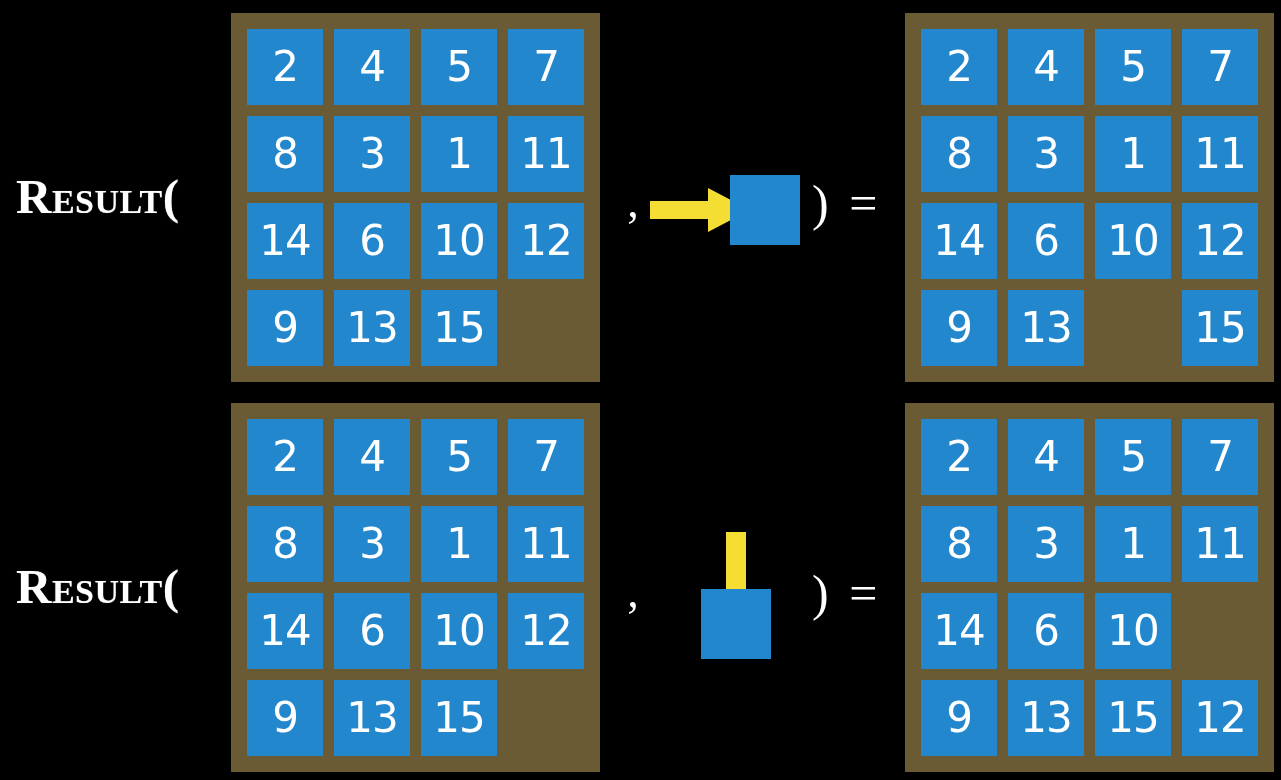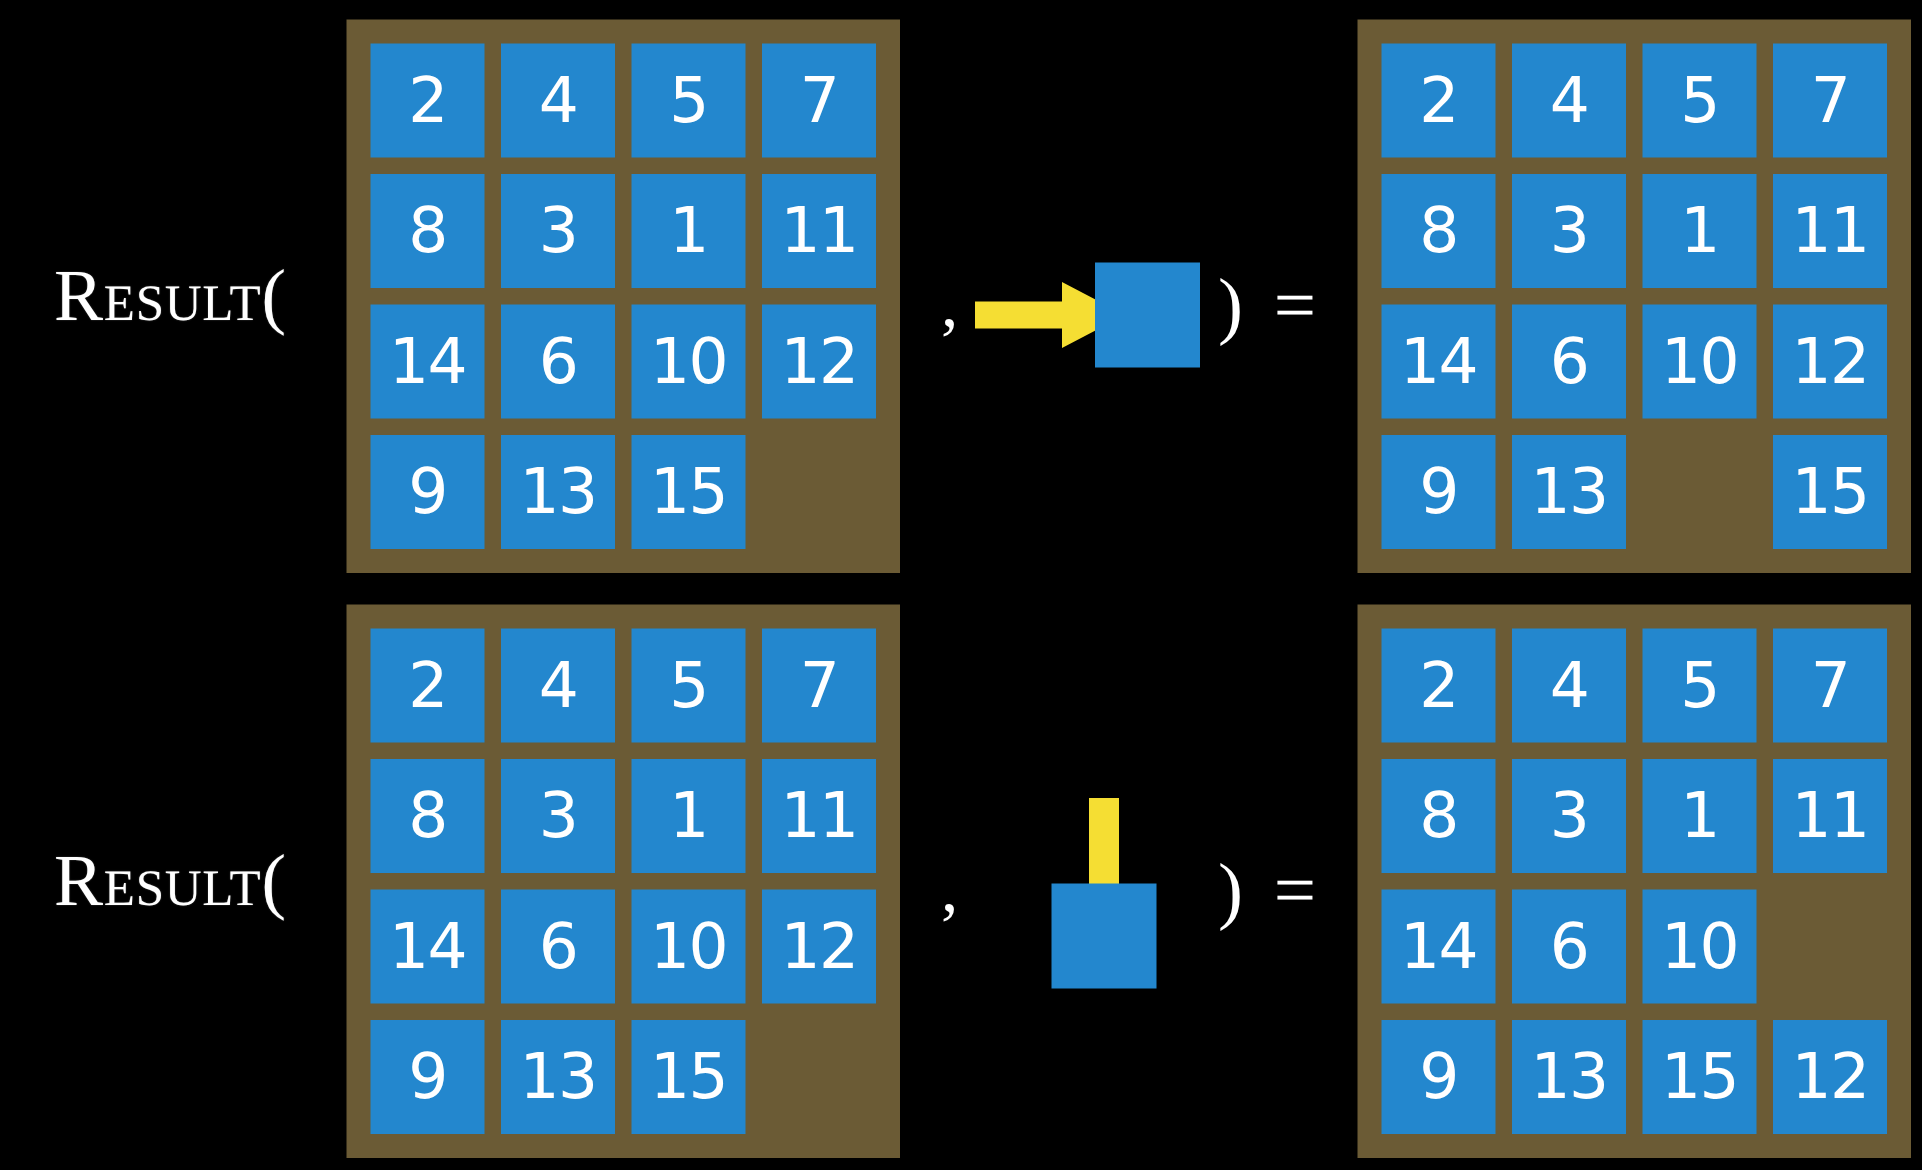--- a/index.html
+++ b/index.html
@@ -28,29 +28,29 @@
     left: 0;
     width: 1281px;
     height: 390px;
   }
   #row-0 { top: 0px; }
   #row-1 { top: 390px; }
 
   
   .result-label {
     position: absolute;
-    left: 36px;
+    left: 16px;
     top: 162px;
     width: 200px;
     height: 70px;
     color: #ffffff;
     font-family: "Liberation Serif", "DejaVu Serif", serif;
     font-size: 49px;
     font-variant: small-caps;
-    font-weight: 400;
+    font-weight: 700;
     letter-spacing: 0.5px;
     line-height: 70px;
     white-space: nowrap;
     text-shadow: 0 0 1px rgba(255,255,255,0.35);
   }
 
   
   .comma {
     position: absolute;
     left: 618px;

